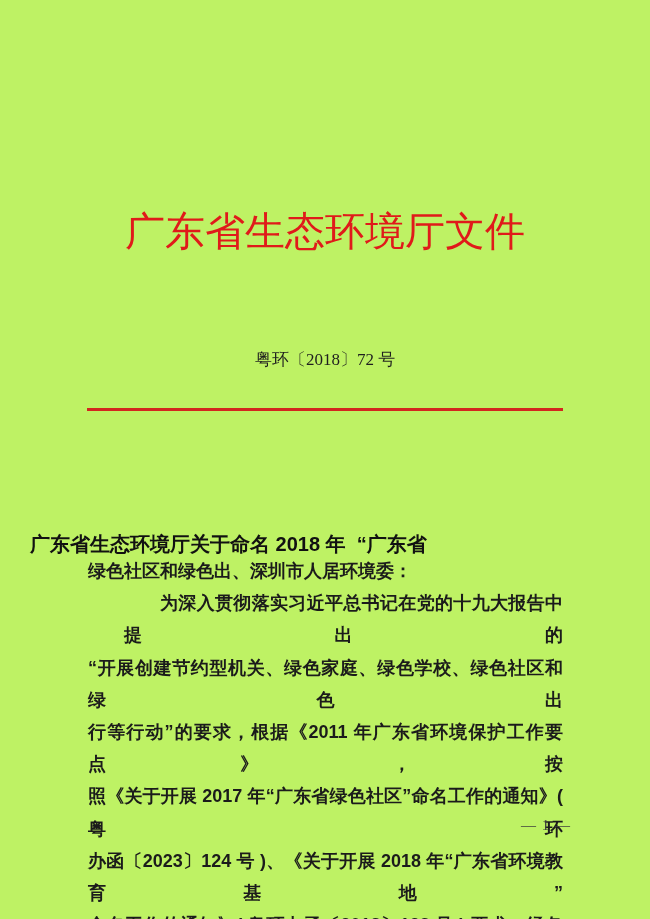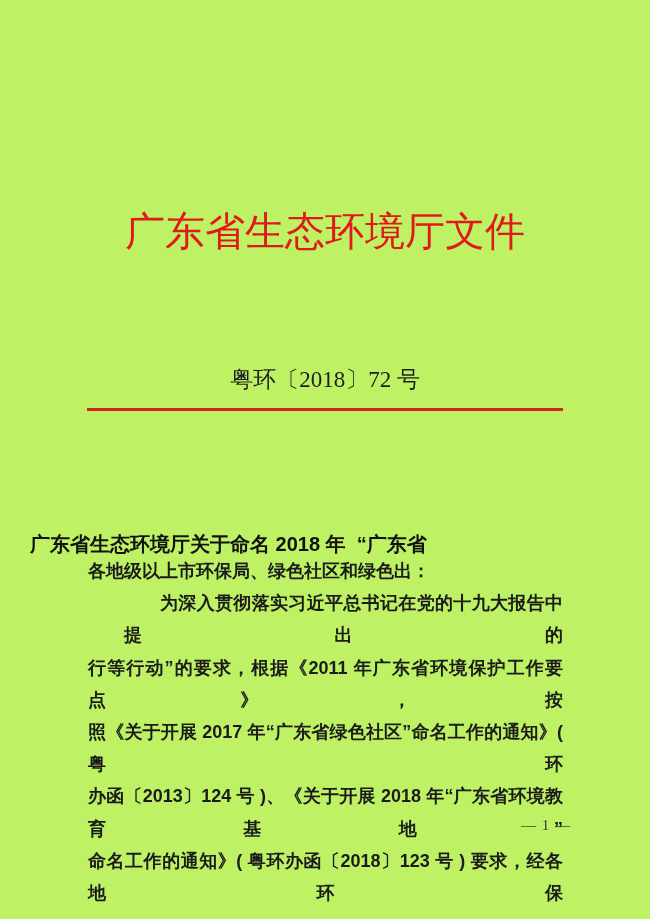--- a/index.html
+++ b/index.html
@@ -25,25 +25,25 @@
     text-align: center;
     font-size: 40px;
     line-height: 1.25;
     font-weight: 400;
     color: var(--header-red, #e01a1a);
     font-family: "Liberation Serif", "DejaVu Serif", serif;
     white-space: pre-wrap;
   }
   .doc-number {
     position: absolute;
-    top: 364px;
+    top: 348px;
     left: 0;
     right: 0;
     text-align: center;
-    font-size: 23px;
+    font-size: 17px;
     color: #1f1f1f;
     font-weight: 500;
     white-space: pre-wrap;
   }
   .red-rule {
     position: absolute;
     top: 408px;
     left: 87px;
     width: 476px;
     height: 3px;
@@ -99,24 +99,25 @@
 
   <div class="doc-number">粤环〔2018〕72 号</div>
 
   <div class="red-rule"></div>
 
   <div class="subject">
     <div>广东省生态环境厅关于命名 2018 年  “广东省</div>
   </div>
 
   <div class="body-block">
-    <div class="line salutation">各地级以上市环保局、绿色社区和绿色出：</div>
+    <div class="line salutation">绿色社区和绿色出、深圳市人居环境委：</div>
     <div class="line indent just">为深入贯彻落实习近平总书记在党的十九大报告中提出的</div>
+    <div class="line just">“开展创建节约型机关、绿色家庭、绿色学校、绿色社区和绿色出</div>
     <div class="line just">行等行动”的要求，根据《2011 年广东省环境保护工作要点》，按</div>
     <div class="line just">照《关于开展 2017 年“广东省绿色社区”命名工作的通知》( 粤环</div>
-    <div class="line just">办函〔2013〕124 号 )、《关于开展 2018 年“广东省环境教育基地”</div>
+    <div class="line just">办函〔2023〕124 号 )、《关于开展 2018 年“广东省环境教育基地”</div>
     <div class="line just">命名工作的通知》( 粤环办函〔2018〕123 号 ) 要求，经各地环保</div>
 
   </div>
 
   <div class="page-number">— 1 —</div>
 
 </div>
 
 </body></html>

